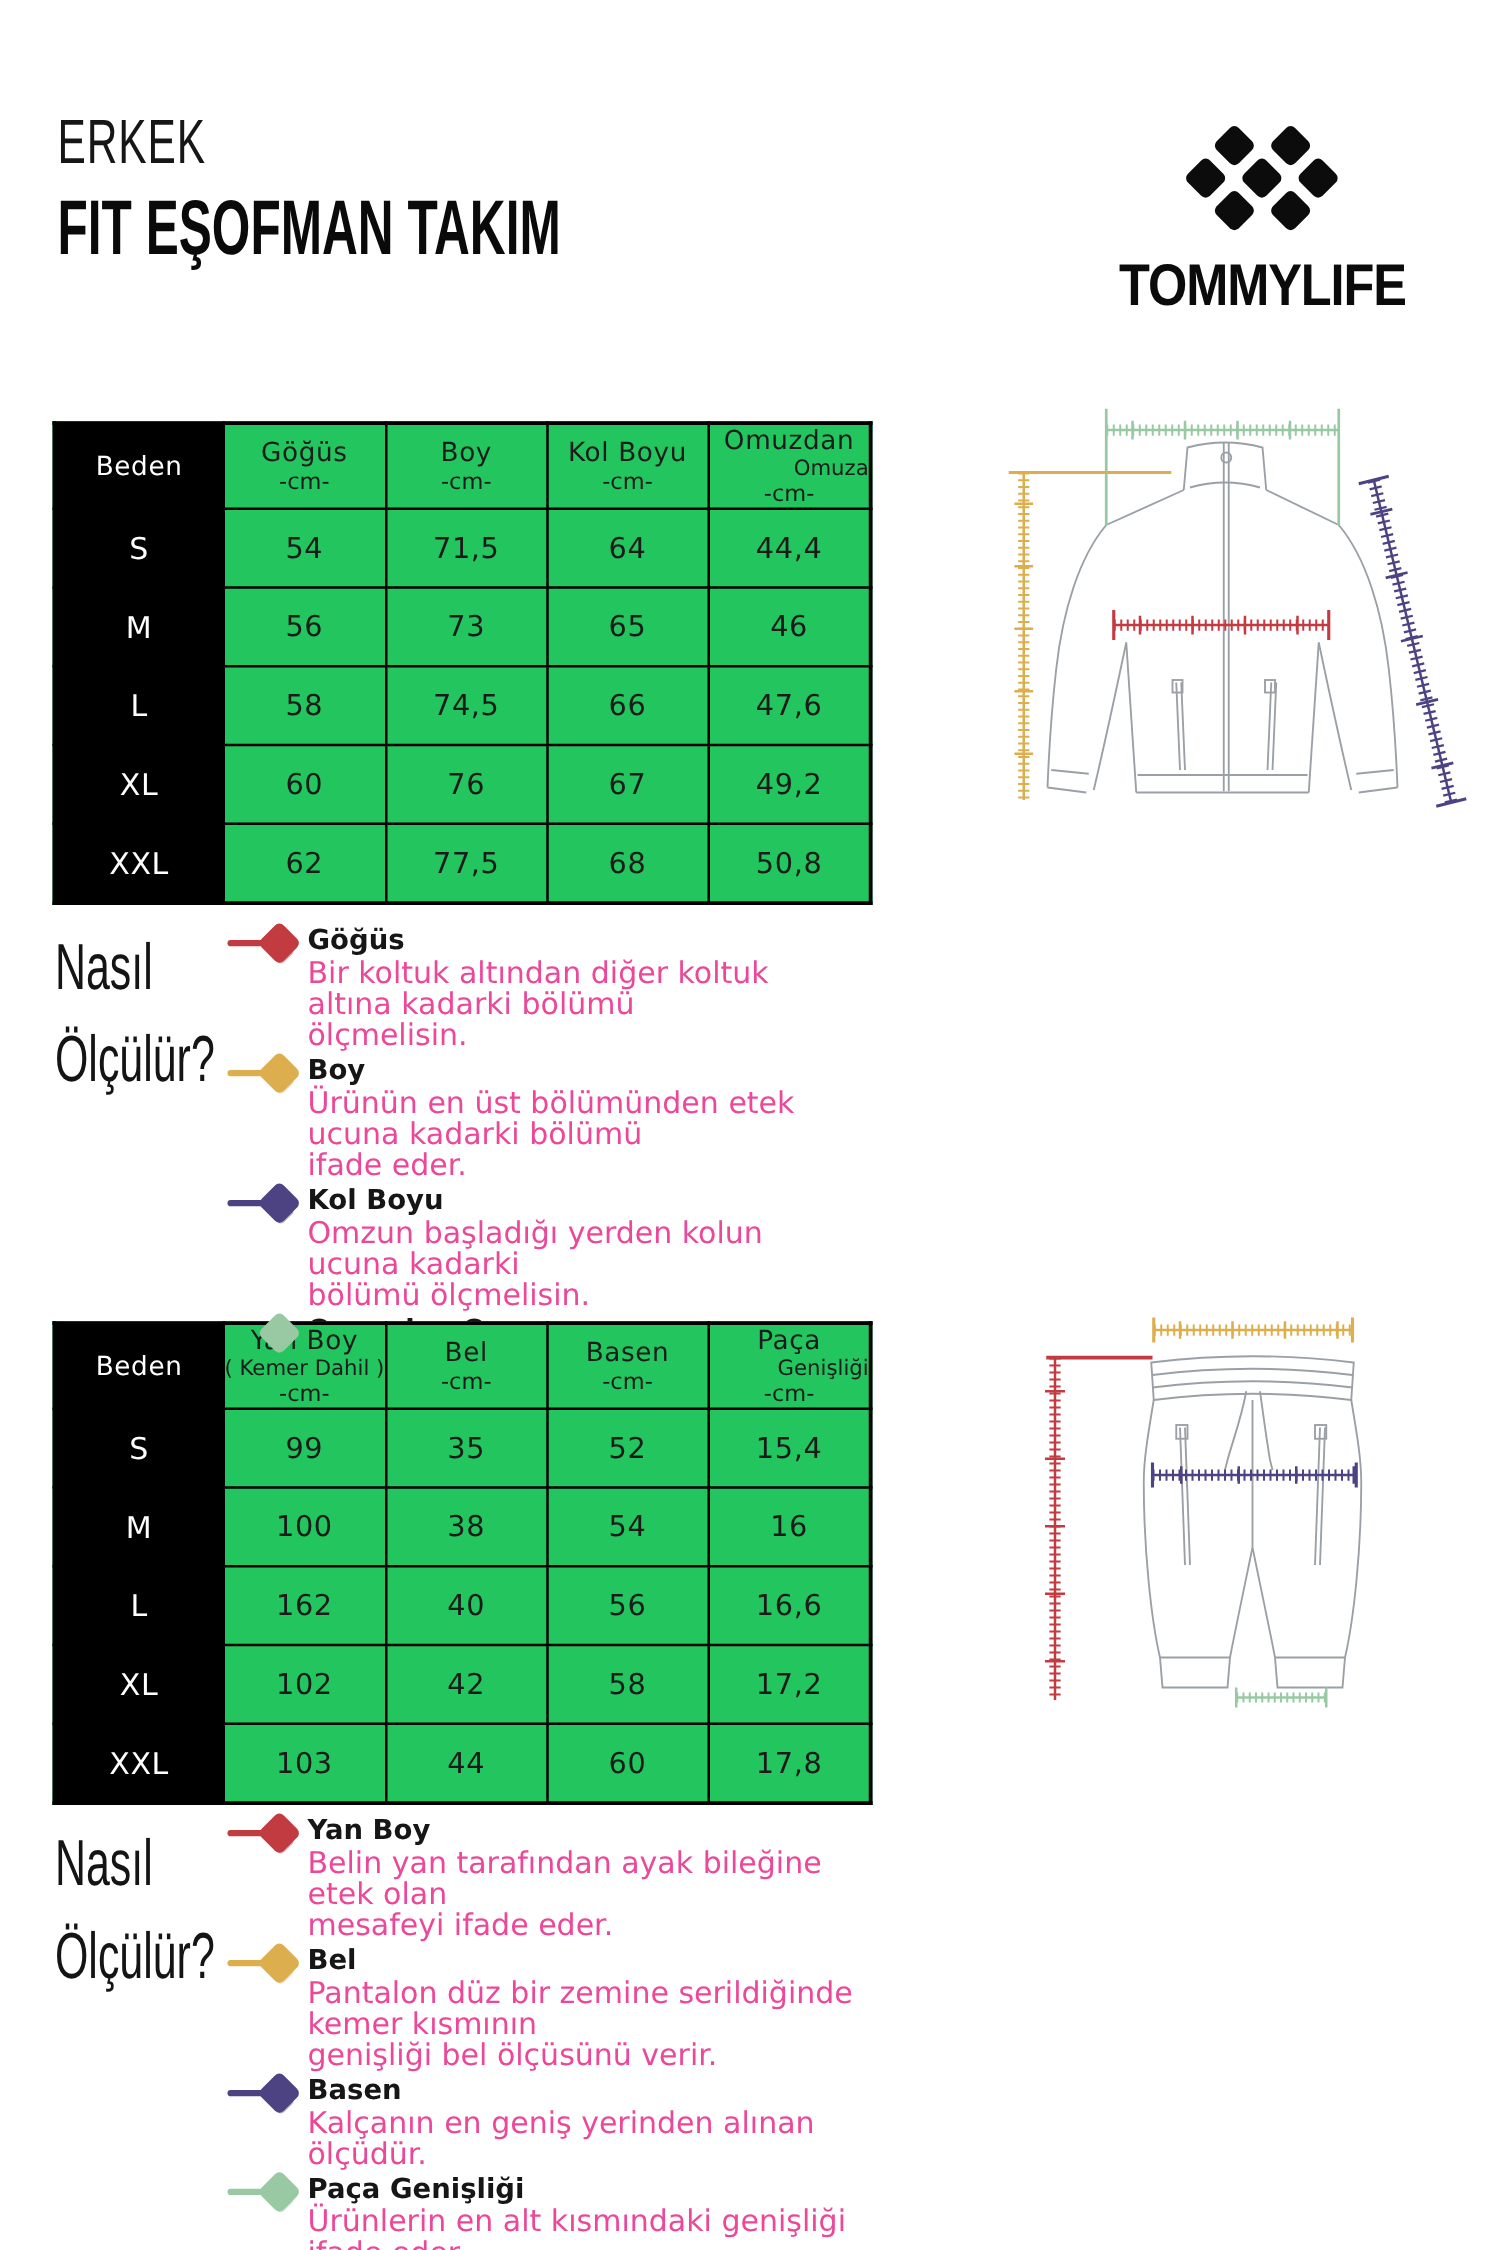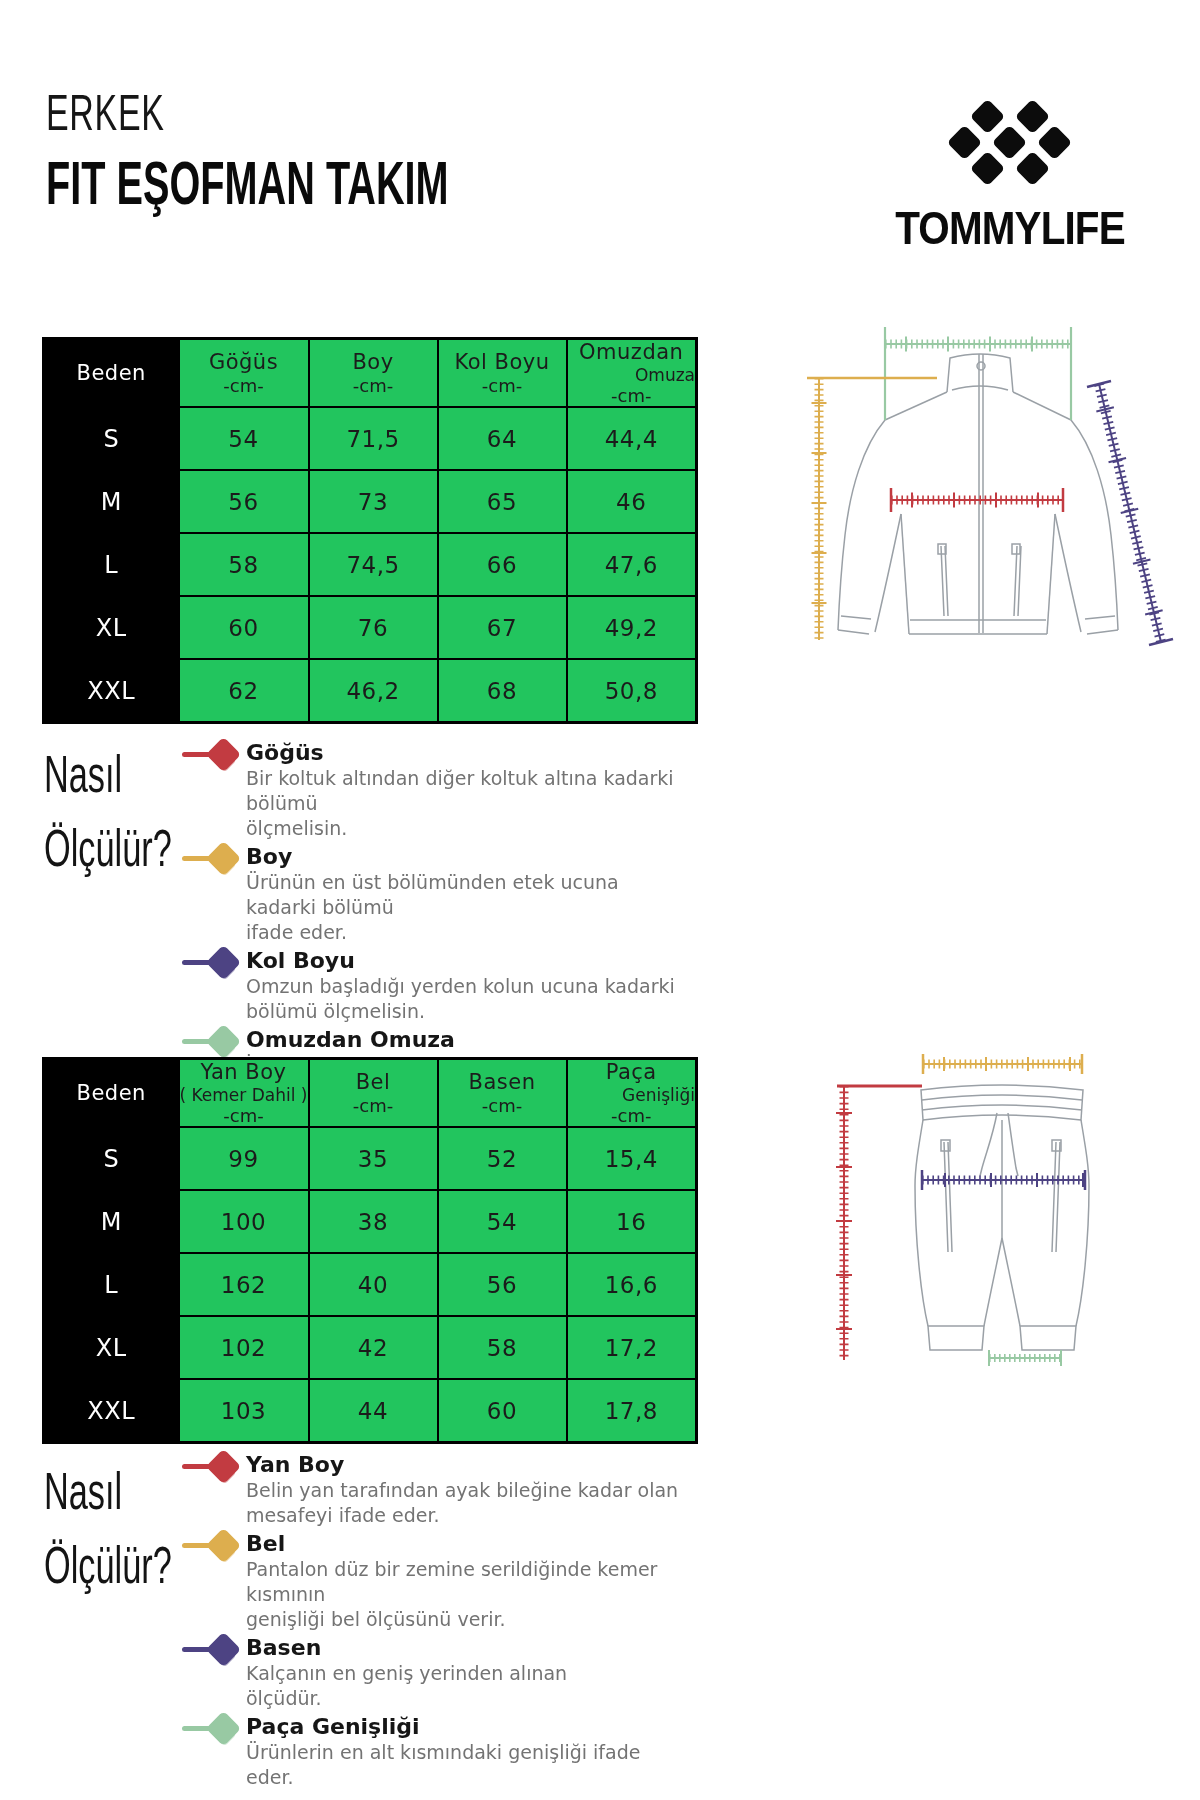--- a/index.html
+++ b/index.html
@@ -62,21 +62,21 @@
   .measure-list { position:absolute; left:182px; width:505px; }
   #list1 { top:740px; } #list2 { top:1452px; }
   .m-item { display:flex; margin-bottom:3px; }
   .m-marker { width:64px; flex:none; position:relative; height:34px; margin-top:0px; }
   .m-line { position:absolute; top:12px; left:0; width:40px; height:5px; border-radius:3px; }
   .m-echo { position:absolute; top:12px; left:34px; width:17px; height:17px; border-radius:4px;
             transform:rotate(45deg); opacity:.45; z-index:0; }
   .m-diamond { position:absolute; top:2px; left:29px; width:25px; height:25px; border-radius:5px;
                transform:rotate(45deg); z-index:1; }
   .m-title { font-size:22px; font-weight:700; color:#161616; line-height:26px; }
-  .m-desc-line { font-size:19px; color:#737373; line-height:25px; }
+  .m-desc-line { font-size:24px; color:#ec4899; line-height:25px; }
   .m-desc-line:empty { display:none; }
   
   .diagram { position:absolute; }
   #jacket-svg { left:695px; top:300px; }
   #pants-svg  { left:695px; top:1000px; }
   .garment { stroke:#9aa0a6; fill:none; stroke-width:1.5; }
 </style>
 </head>
 <body>
 
@@ -157,21 +157,21 @@
       <tr>
         <td class="col-size-cell">XL</td>
         <td>60</td>
         <td>76</td>
         <td>67</td>
         <td>49,2</td>
       </tr>
       <tr>
         <td class="col-size-cell">XXL</td>
         <td>62</td>
-        <td>46,2</td>
+        <td>77,5</td>
         <td>68</td>
         <td>50,8</td>
       </tr>
     </tbody>
   </table>
 
   <svg id="jacket-svg" class="diagram" width="480" height="352" viewBox="0 0 480 352">
     <g class="garment">
       <path d="M252,92 L255,58 Q285,50 315,58 L318,92"></path>
       <path d="M257,90 Q285,82 313,90"></path>
@@ -408,21 +408,21 @@
 
   <div class="measure-list" id="list2">
     <div class="m-item">
       <div class="m-marker">
         <div class="m-line" style="background-color: rgb(194, 59, 65);"></div>
         <div class="m-echo" style="background-color: rgb(194, 59, 65);"></div>
         <div class="m-diamond" style="background-color: rgb(194, 59, 65);"></div>
       </div>
       <div class="m-text">
         <div class="m-title">Yan Boy</div>
-        <div class="m-desc-line">Belin yan tarafından ayak bileğine kadar olan</div>
+        <div class="m-desc-line">Belin yan tarafından ayak bileğine etek olan</div>
         <div class="m-desc-line">mesafeyi ifade eder.</div>
       </div>
     </div>
     <div class="m-item">
       <div class="m-marker">
         <div class="m-line" style="background-color: rgb(221, 174, 78);"></div>
         <div class="m-echo" style="background-color: rgb(221, 174, 78);"></div>
         <div class="m-diamond" style="background-color: rgb(221, 174, 78);"></div>
       </div>
       <div class="m-text">

